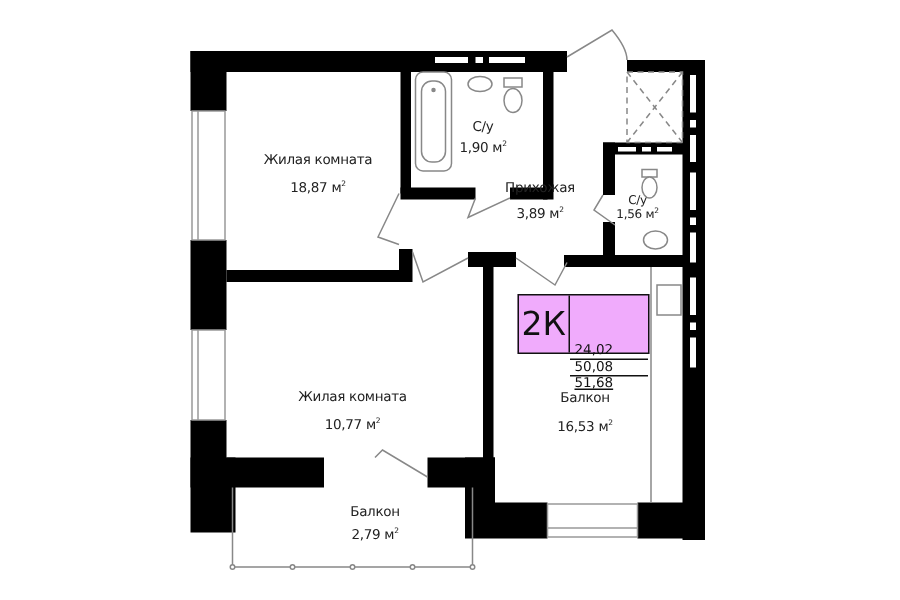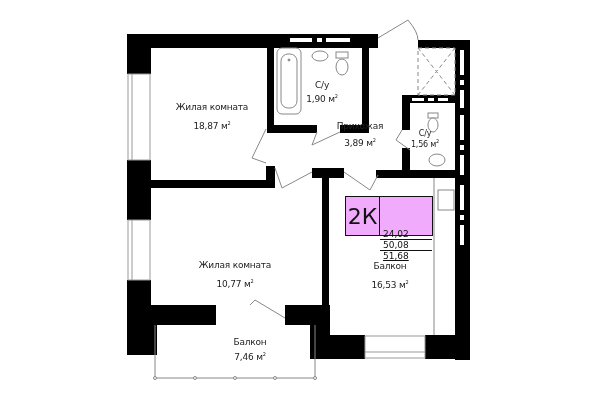--- a/index.html
+++ b/index.html
@@ -153,21 +153,21 @@
   <span class="area"><span>10,77</span> <span>м</span><sup>2</sup></span>
 </div>
 
 <div class="lbl" style="left:350px;top:261px;width:80px;">
   <span>Балкон</span>
   <span class="area"><span>16,53</span> <span>м</span><sup>2</sup></span>
 </div>
 
 <div class="lbl" style="left:210px;top:337px;width:80px;">
   <span>Балкон</span>
-  <span class="area" style="margin-top:4px"><span>7,46</span> <span>м</span><sup>2</sup></span>
+  <span class="area" style="margin-top:4px"><span>2,79</span> <span>м</span><sup>2</sup></span>
 </div>
 
 <div class="badge">
   <div class="rooms">2К</div>
   <div class="nums">
     <span>24,02</span>
     <span>50,08</span>
     <span>51,68</span>
   </div>
 </div>

